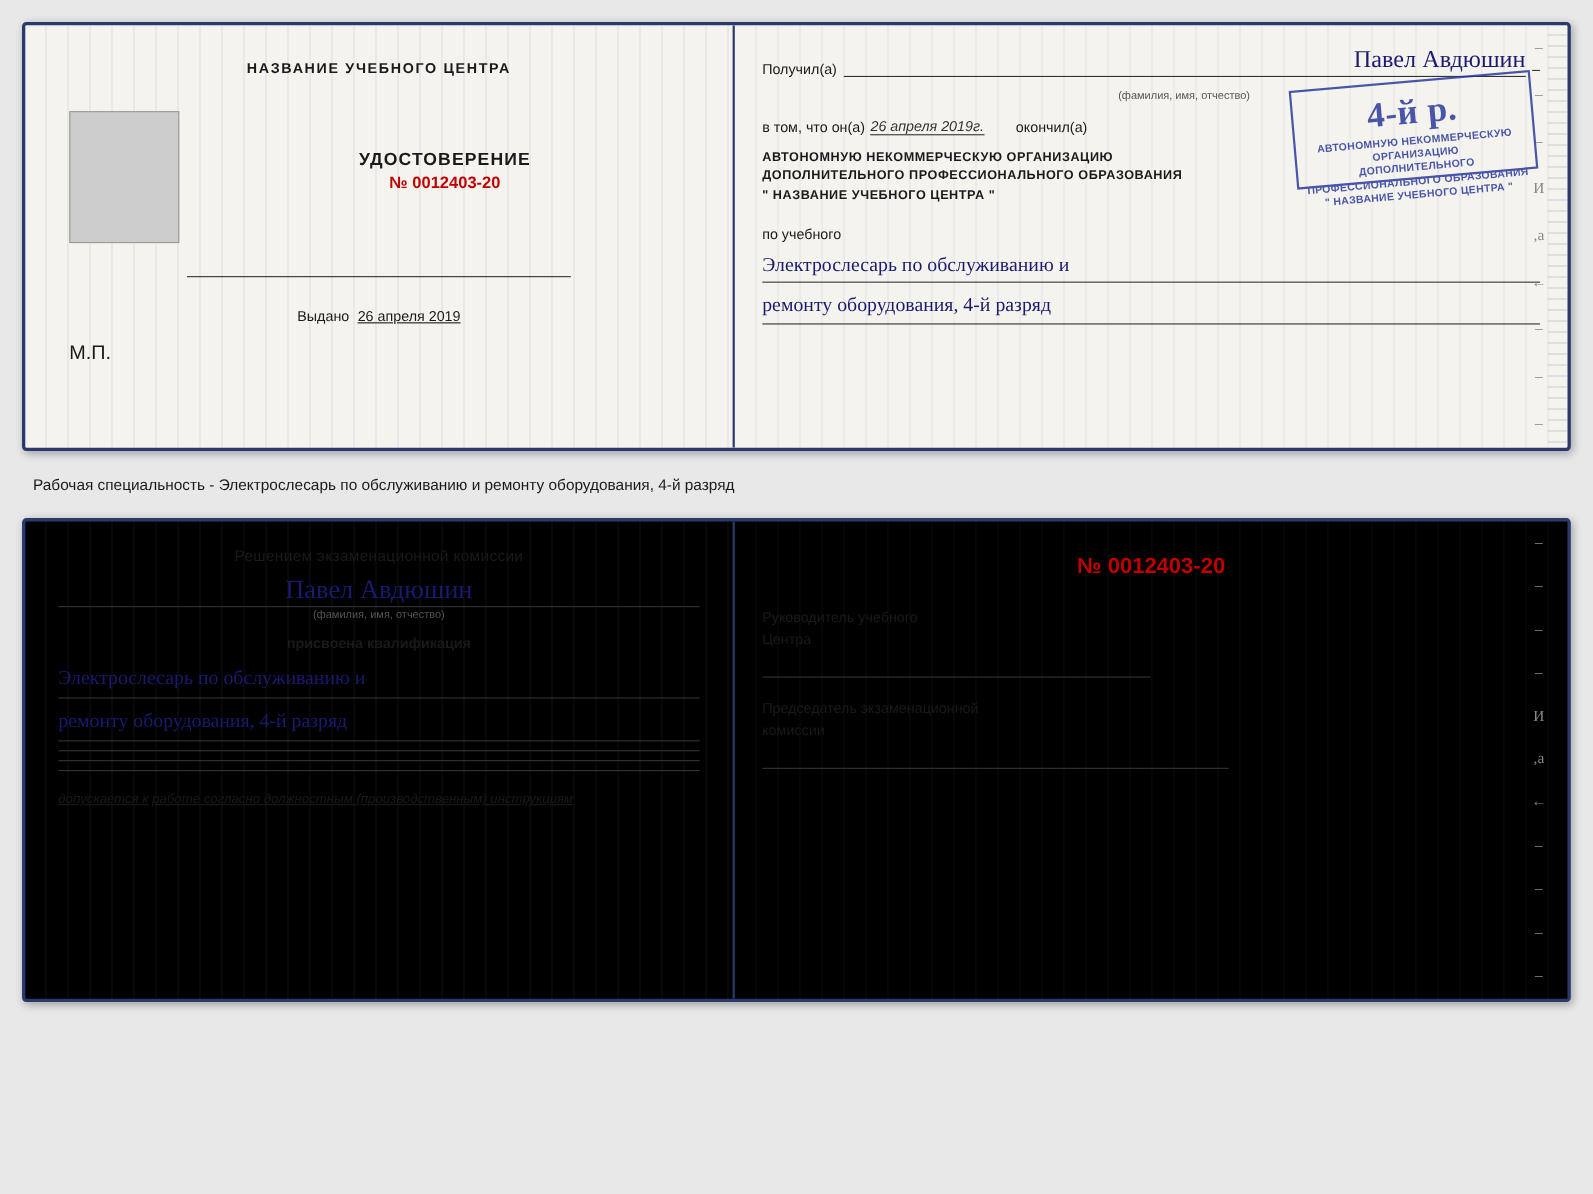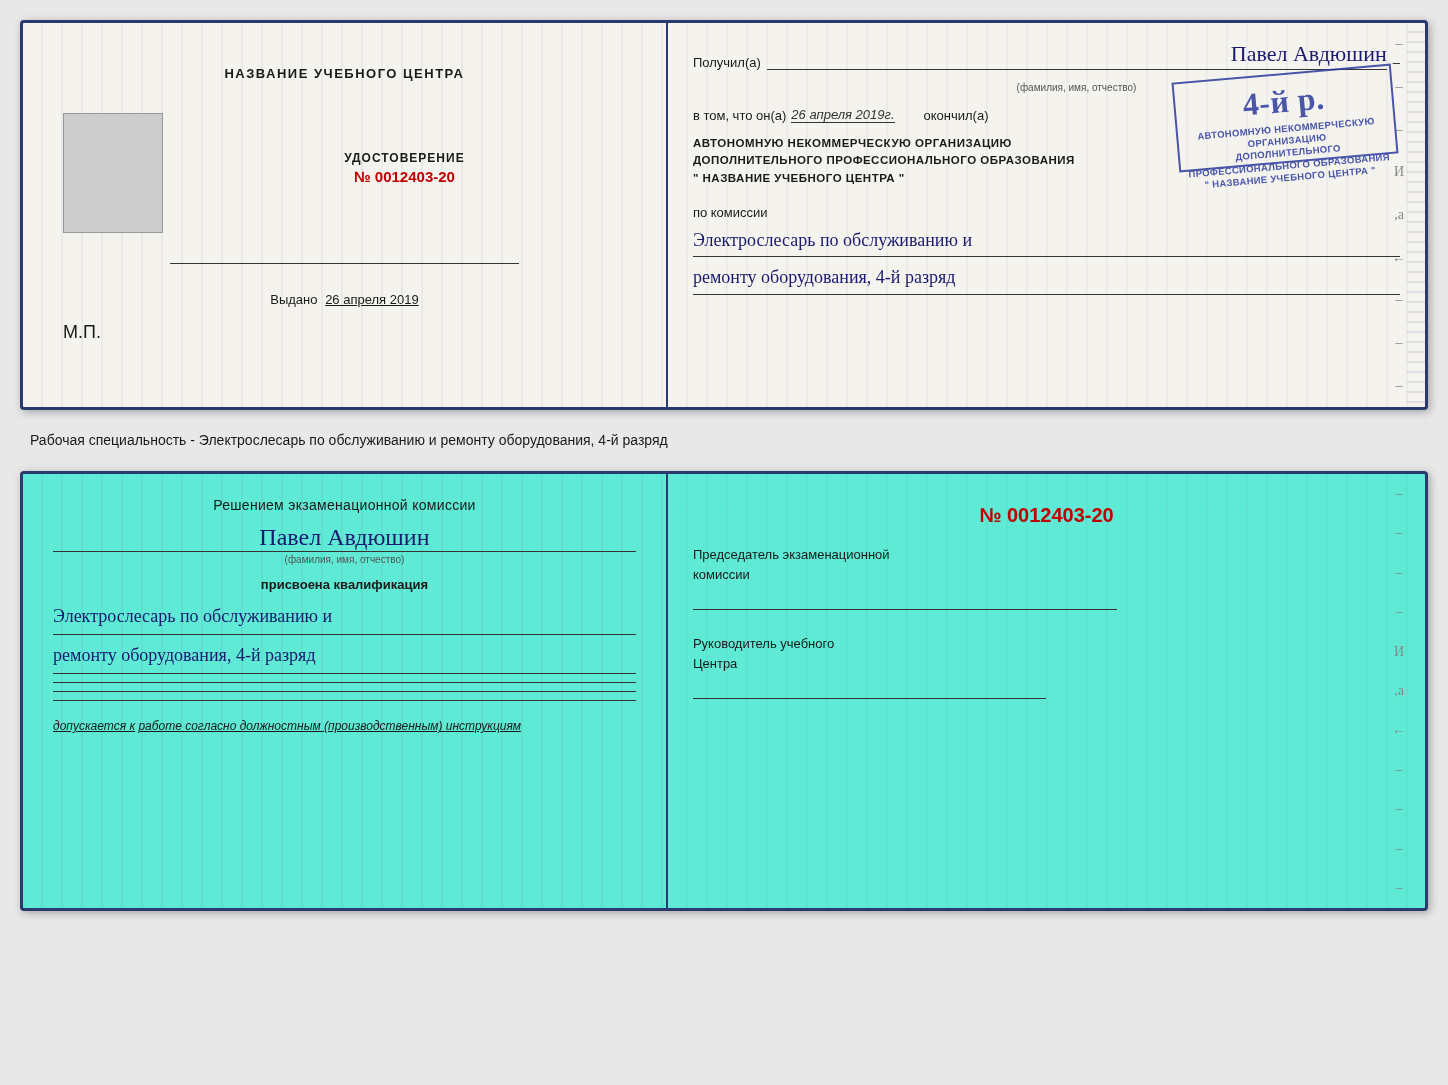--- a/index.html
+++ b/index.html
@@ -74,41 +74,41 @@
       );
     }
 
     .center-title {
       font-size: 13px;
       font-family: Arial, sans-serif;
       letter-spacing: 1.5px;
       text-align: center;
       font-weight: bold;
       color: #1a1a1a;
-      margin-top: 22px;
+      margin-top: 10px;
       line-height: 1.4;
     }
 
     .photo-placeholder {
       width: 100px;
       height: 120px;
       background: #ccc;
       border: 1px solid #999;
       margin: 20px 0 10px 0;
       align-self: flex-start;
       margin-left: 10px;
     }
 
     .udostoverenie-block {
       text-align: center;
       margin: 15px 0;
     }
 
     .udostoverenie-title {
-      font-size: 12px;
+      font-size: 16px;
       font-family: Arial, sans-serif;
       letter-spacing: 1px;
       font-weight: bold;
       color: #1a1a1a;
     }
 
     .udostoverenie-num {
       font-size: 15px;
       font-family: Arial, sans-serif;
       color: #c00000;
@@ -239,21 +239,21 @@
       font-size: 14px;
       font-family: Arial, sans-serif;
       color: #1a1a1a;
       padding: 2px 10px;
       line-height: 1.5;
     }
 
     
     .document-bottom {
       display: flex;
-      background: #5eead4;
+      background: #000000;
       border: 3px solid #2a3a6e;
       border-radius: 4px;
       overflow: hidden;
       min-height: 440px;
       box-shadow: 2px 2px 8px rgba(0,0,0,0.3);
     }
 
     .bottom-left {
       width: 46%;
       border-right: 2px solid #2a3a6e;
@@ -461,21 +461,21 @@
         <div style="font-size:9.5px; font-weight:bold; letter-spacing:0.3px;">ДОПОЛНИТЕЛЬНОГО ПРОФЕССИОНАЛЬНОГО ОБРАЗОВАНИЯ</div>
         <div style="font-size:9.5px; font-weight:bold; letter-spacing:0.3px;">" НАЗВАНИЕ УЧЕБНОГО ЦЕНТРА "</div>
       </div>
 
       <div class="org-name-block">
         <div>АВТОНОМНУЮ НЕКОММЕРЧЕСКУЮ ОРГАНИЗАЦИЮ</div>
         <div>ДОПОЛНИТЕЛЬНОГО ПРОФЕССИОНАЛЬНОГО ОБРАЗОВАНИЯ</div>
         <div>" НАЗВАНИЕ УЧЕБНОГО ЦЕНТРА "</div>
       </div>
 
-      <div class="po-professii">по комиссии</div>
+      <div class="po-professii">по учебного</div>
       <span class="profession-handwritten">Электрослесарь по обслуживанию и</span>
       <span class="profession-handwritten">ремонту оборудования, 4-й разряд</span>
 
     </div>
   </div>
 
   <div class="middle-text">
     <span>Рабочая специальность - Электрослесарь по обслуживанию и ремонту оборудования, 4-й разряд</span>
   </div>
 
@@ -517,33 +517,33 @@
         <span>←</span>
         <span>–</span>
         <span>–</span>
         <span>–</span>
         <span>–</span>
       </div>
 
 
       <span class="protocol-num">№ 0012403-20</span>
 
+
+      <div class="chairman-block" style="margin-top:24px;">
+        <div class="chairman-label">
+          <span>Руководитель учебного</span><br>
+          <span>Центра</span>
+        </div>
+        <div class="signature-line" style="width:50%; margin-top:25px;"></div>
+      </div>
 
       <div class="chairman-block">
         <div class="chairman-label">
           <span>Председатель экзаменационной</span><br>
           <span>комиссии</span>
         </div>
         <div class="signature-line" style="width:60%; margin-top:25px;"></div>
       </div>
 
-      <div class="chairman-block" style="margin-top:24px;">
-        <div class="chairman-label">
-          <span>Руководитель учебного</span><br>
-          <span>Центра</span>
-        </div>
-        <div class="signature-line" style="width:50%; margin-top:25px;"></div>
-      </div>
-
     </div>
   </div>
 
 </div>
 
 </body></html>

